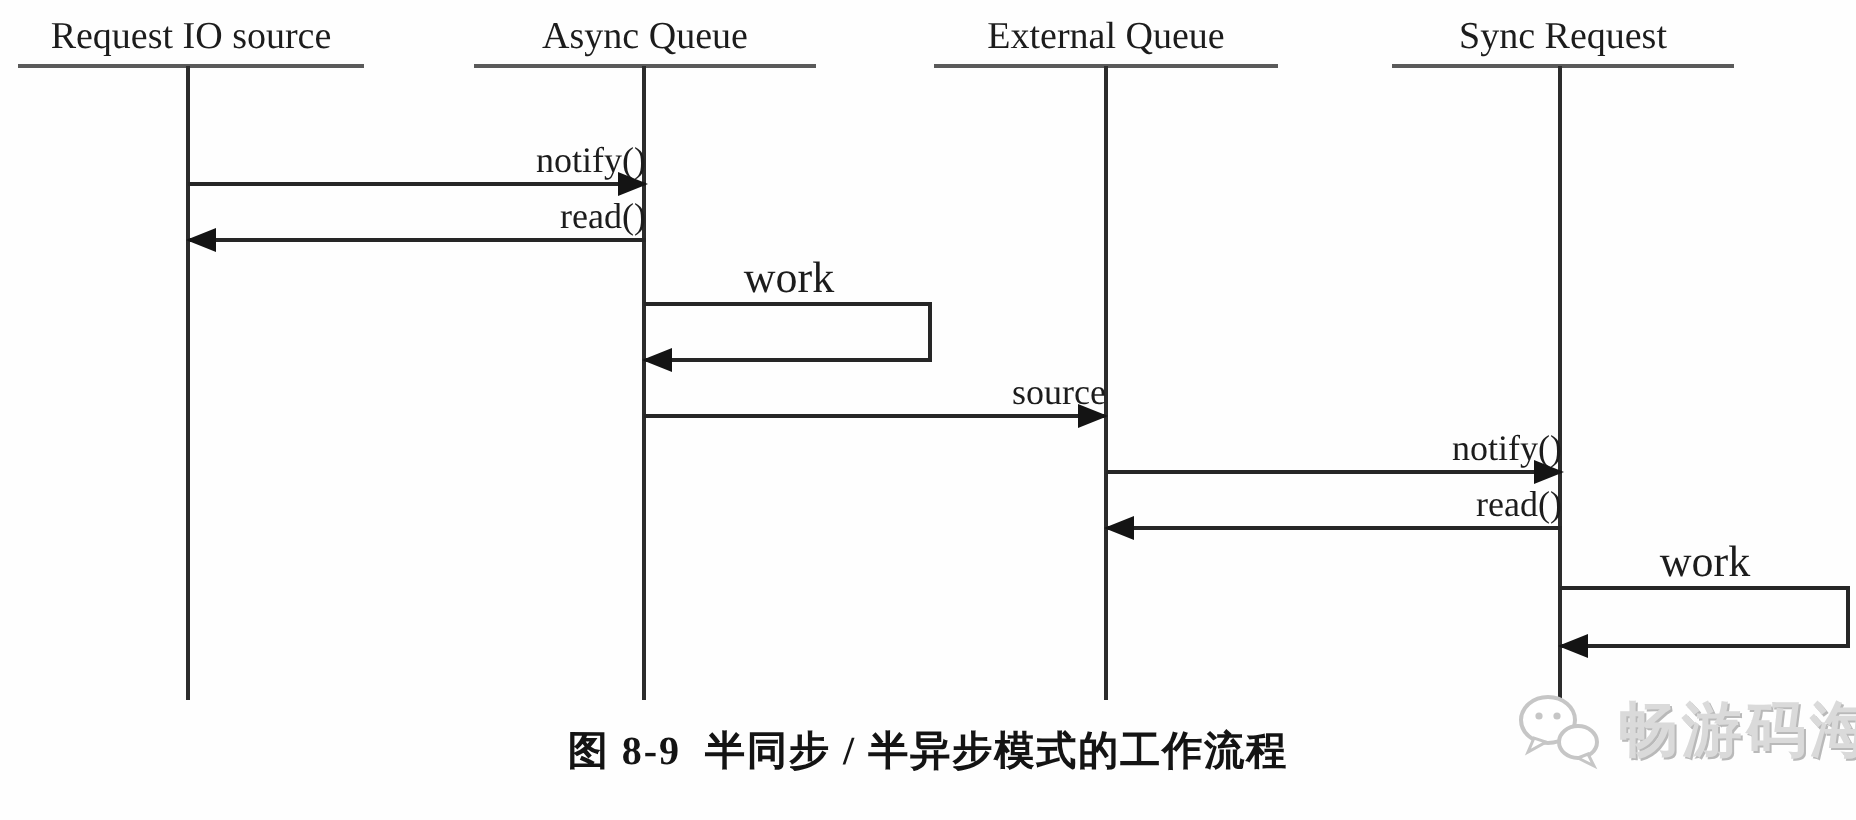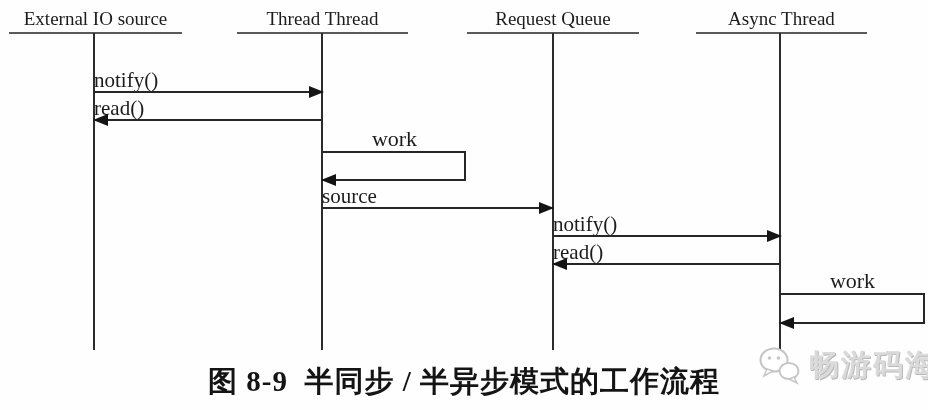--- a/index.html
+++ b/index.html
@@ -9,61 +9,61 @@
   }
   
   .head{
     position:absolute;top:8px;height:24px;border-bottom:2px solid #5a5a5a;
     text-align:center;font-size:19px;line-height:22px;white-space:nowrap;
   }
   
   .vline{position:absolute;width:2px;background:#2c2c2c;top:33px;}
   
   .msg{position:absolute;}
-  .msg .lbl{display:block;text-align:left;font-size:21px;line-height:20px;margin-bottom:1px;white-space:nowrap;}
+  .msg .lbl{display:block;text-align:right;font-size:18px;line-height:20px;margin-bottom:1px;white-space:nowrap;}
   .msg .ln{position:relative;height:2px;background:#262626;}
   .ah{position:absolute;width:0;height:0;border-top:6px solid transparent;border-bottom:6px solid transparent;}
   .ah.r{right:-1px;top:-5px;border-left:15px solid #141414;}
   .ah.l{left:-1px;top:-5px;border-right:15px solid #141414;}
   
   .selfbox{position:absolute;border:2px solid #262626;border-left:none;background:transparent;}
   .selfbox .ah.l{top:auto;left:-1px;bottom:-7px;}
   .self-lbl{position:absolute;text-align:center;font-size:22px;line-height:20px;white-space:nowrap;}
   
   .caption{
     position:absolute;left:0;width:928px;top:362px;text-align:center;
-    font-size:29px;font-weight:bold;letter-spacing:1px;color:#141414;
+    font-size:20px;font-weight:bold;letter-spacing:1px;color:#141414;
   }
   .caption span{white-space:pre;}
   
   .watermark{
     position:absolute;left:758px;top:344px;display:flex;align-items:center;gap:7px;
     font-family:"Liberation Sans","DejaVu Sans",sans-serif;
   }
   .wm-text{
     font-size:30px;font-weight:bold;color:#dadada;letter-spacing:2px;white-space:nowrap;
     text-shadow:1px 1px 0 #b9b9b9;
   }
 </style>
 </head>
 <body>
 
 <div id="stage">
 
   <div class="head" style="left:9px;width:173px;">
-    <span>External IO source</span>
+    <span>Request IO source</span>
   </div>
   <div class="head" style="left:237px;width:171px;">
-    <span>Thread Thread</span>
+    <span>Async Queue</span>
   </div>
   <div class="head" style="left:467px;width:172px;">
-    <span>Request Queue</span>
+    <span>External Queue</span>
   </div>
   <div class="head" style="left:696px;width:171px;">
-    <span>Async Thread</span>
+    <span>Sync Request</span>
   </div>
 
   <div class="vline" style="left:93px;height:317px;height:317px;top:33px;height:317px;max-height:317px;height:317px;"></div>
   <div class="vline" style="left:321px;height:317px;"></div>
   <div class="vline" style="left:552px;height:317px;"></div>
   <div class="vline" style="left:779px;height:324px;"></div>
 
   <div class="msg" style="left:94px;top:70px;width:229px;">
     <span class="lbl">notify()</span>
     <div class="ln">

